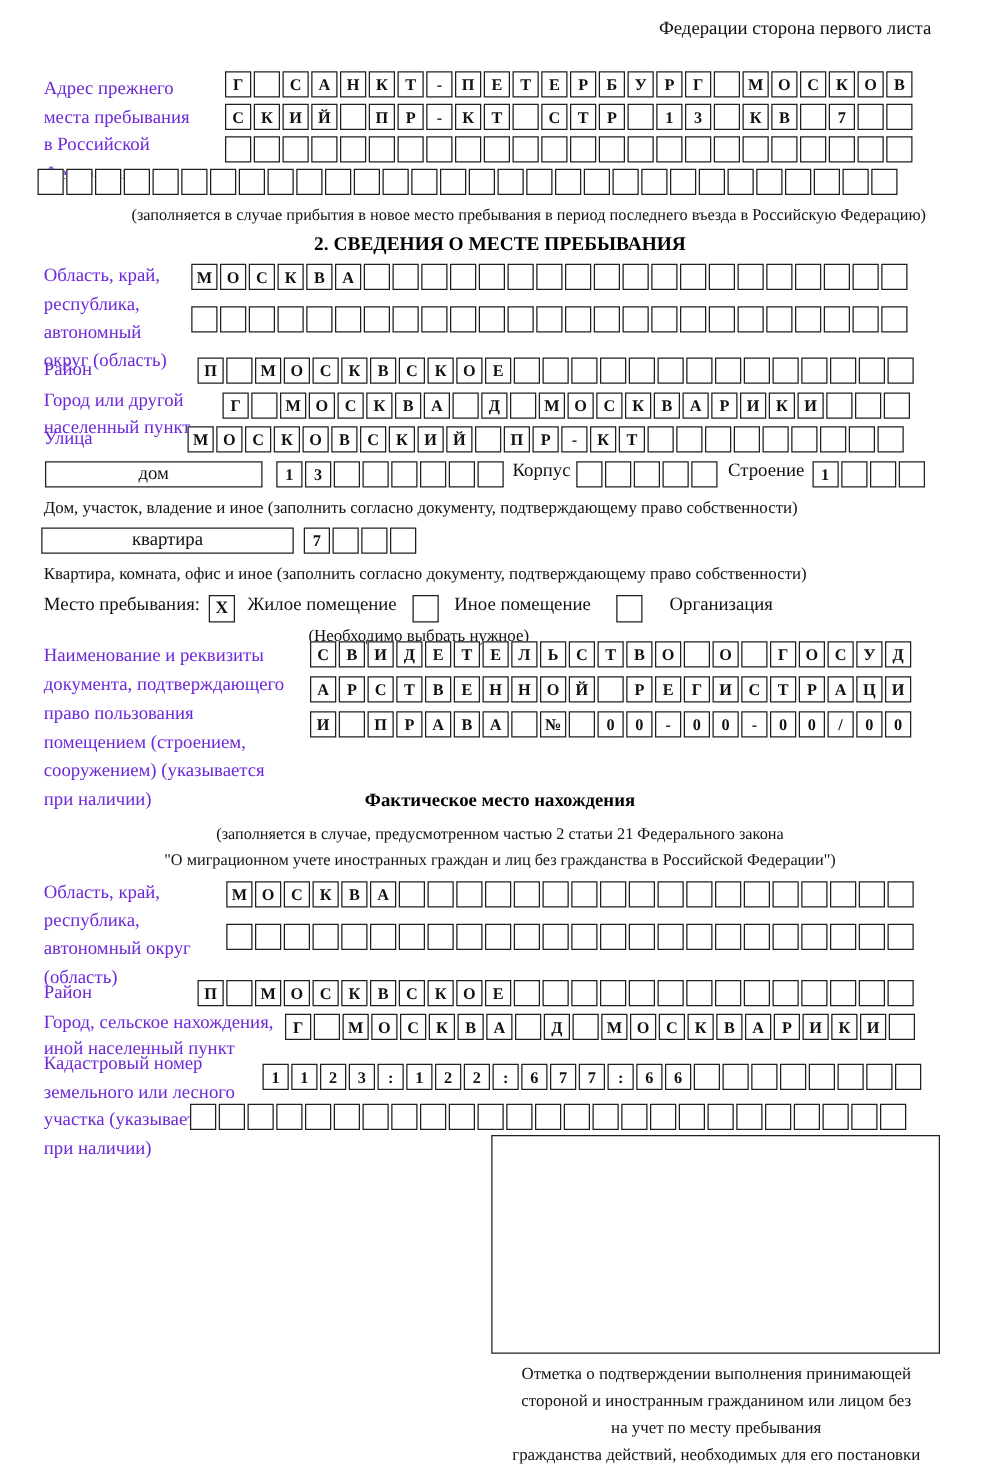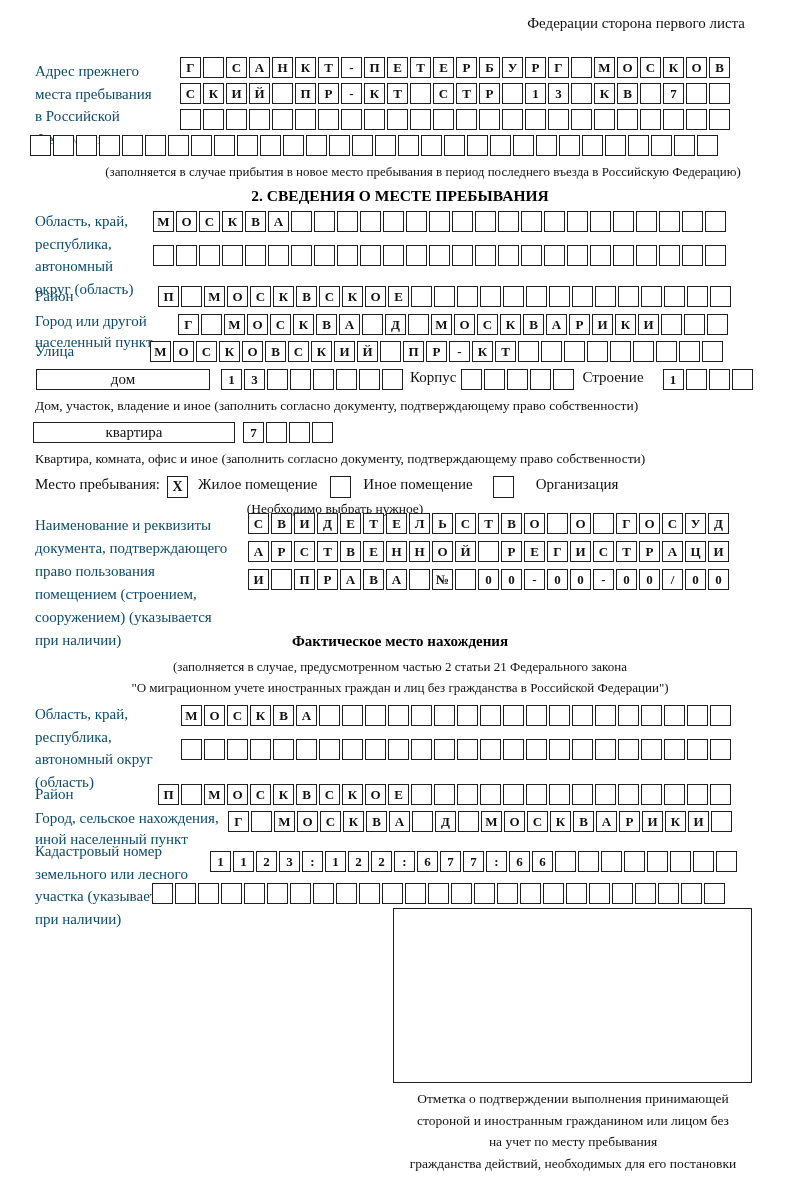--- a/index.html
+++ b/index.html
@@ -1,19 +1,19 @@
 <!DOCTYPE html>
 <html><head>
 <meta charset="utf-8">
 <style>
   html,body{margin:0;padding:0;background:#fff;}
   .page{position:relative;width:800px;height:1180px;background:#ffffff;
         font-family:"Liberation Serif","DejaVu Serif",serif;color:#111;overflow:hidden;}
   .abs{position:absolute;}
-  .lbl{font-size:15px;line-height:22.5px;color:#0c4a6e;}
+  .lbl{font-size:15px;line-height:22.5px;color:#6d28d9;}
   .lbl div{white-space:nowrap;}
   .grid{white-space:nowrap;line-height:0;}
   .cell{display:inline-block;width:19px;height:19px;border:1.6px solid #1f1f1f;margin-right:2px;
         text-align:center;font:bold 13px/19px "Liberation Serif","DejaVu Serif",serif;
         vertical-align:top;background:#fff;color:#111;}
   .labelbox{display:inline-block;border:1.6px solid #1f1f1f;height:19px;line-height:19px;
         text-align:center;font-size:15px;vertical-align:top;background:#fff;}
   .checkbox{display:inline-block;width:19px;height:20px;border:1.6px solid #1f1f1f;
         text-align:center;font:bold 14px/20px "Liberation Serif","DejaVu Serif",serif;vertical-align:top;}
   .note{font-size:13px;color:#111;}
@@ -65,21 +65,21 @@
   <div class="abs grid" style="left:178px;top:314px;"><span class="cell">Г</span><span class="cell"></span><span class="cell">М</span><span class="cell">О</span><span class="cell">С</span><span class="cell">К</span><span class="cell">В</span><span class="cell">А</span><span class="cell"></span><span class="cell">Д</span><span class="cell"></span><span class="cell">М</span><span class="cell">О</span><span class="cell">С</span><span class="cell">К</span><span class="cell">В</span><span class="cell">А</span><span class="cell">Р</span><span class="cell">И</span><span class="cell">К</span><span class="cell">И</span><span class="cell"></span><span class="cell"></span><span class="cell"></span></div>
 
   <div class="abs lbl" style="left:35px;top:340px;">Улица</div>
   <div class="abs grid" style="left:150px;top:341px;"><span class="cell">М</span><span class="cell">О</span><span class="cell">С</span><span class="cell">К</span><span class="cell">О</span><span class="cell">В</span><span class="cell">С</span><span class="cell">К</span><span class="cell">И</span><span class="cell">Й</span><span class="cell"></span><span class="cell">П</span><span class="cell">Р</span><span class="cell">-</span><span class="cell">К</span><span class="cell">Т</span><span class="cell"></span><span class="cell"></span><span class="cell"></span><span class="cell"></span><span class="cell"></span><span class="cell"></span><span class="cell"></span><span class="cell"></span><span class="cell"></span></div>
 
   <div class="abs flexrow" style="left:36px;top:369px;">
     <span class="labelbox" style="width:172px;">дом</span>
     <span class="grid" style="margin-left:11px;"><span class="cell">1</span><span class="cell">3</span><span class="cell"></span><span class="cell"></span><span class="cell"></span><span class="cell"></span><span class="cell"></span><span class="cell"></span></span>
     <span class="opt-label" style="margin-left:5px;margin-right:5px;">Корпус</span>
     <span class="grid"><span class="cell"></span><span class="cell"></span><span class="cell"></span><span class="cell"></span><span class="cell"></span></span>
-    <span class="opt-label" style="margin-left:6px;margin-right:19px;">Строение</span>
+    <span class="opt-label" style="margin-left:6px;margin-right:6px;">Строение</span>
     <span class="grid"><span class="cell">1</span><span class="cell"></span><span class="cell"></span><span class="cell"></span></span>
   </div>
   <div class="abs note-md" style="left:35px;top:398px;">Дом, участок, владение и иное (заполнить согласно документу, подтверждающему право собственности)</div>
 
   <div class="abs flexrow" style="left:33px;top:422px;">
     <span class="labelbox" style="width:200px;">квартира</span>
     <span class="grid" style="margin-left:8px;"><span class="cell">7</span><span class="cell"></span><span class="cell"></span><span class="cell"></span></span>
   </div>
   <div class="abs note-md" style="left:35px;top:451px;">Квартира, комната, офис и иное (заполнить согласно документу, подтверждающему право собственности)</div>
 

